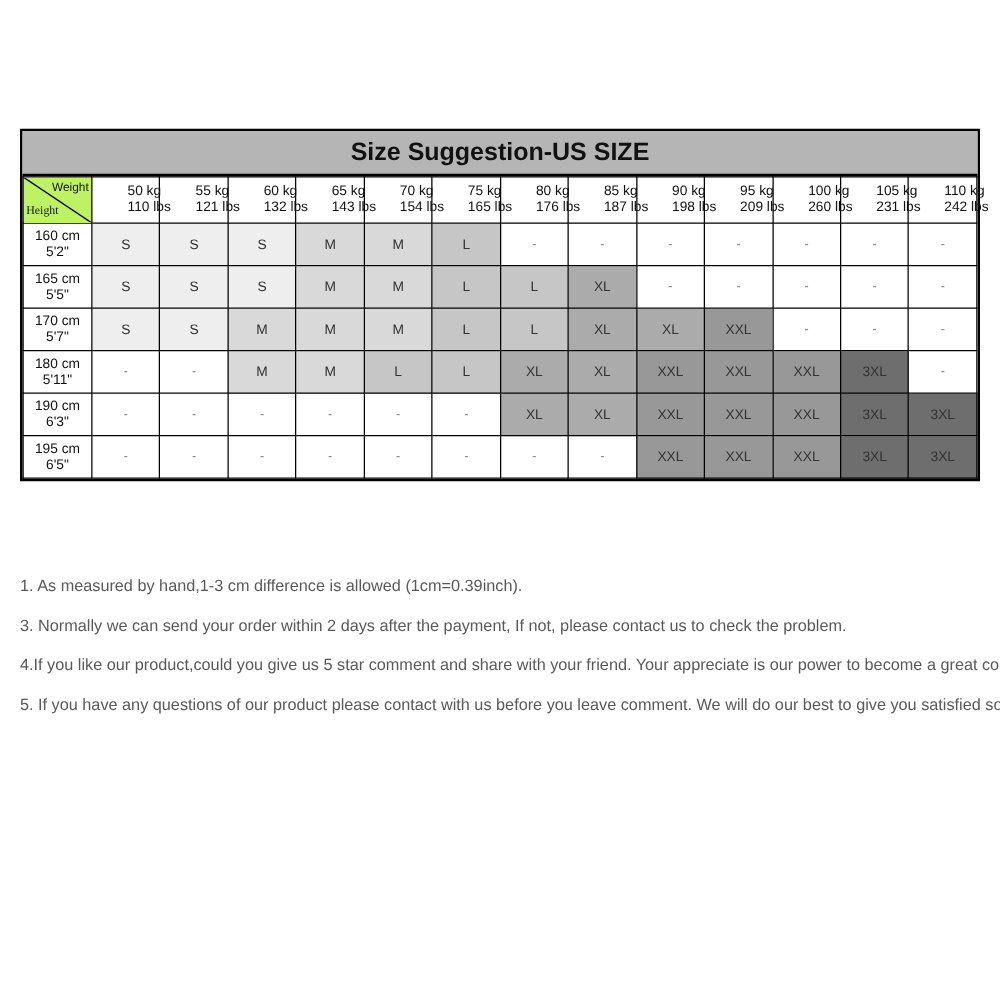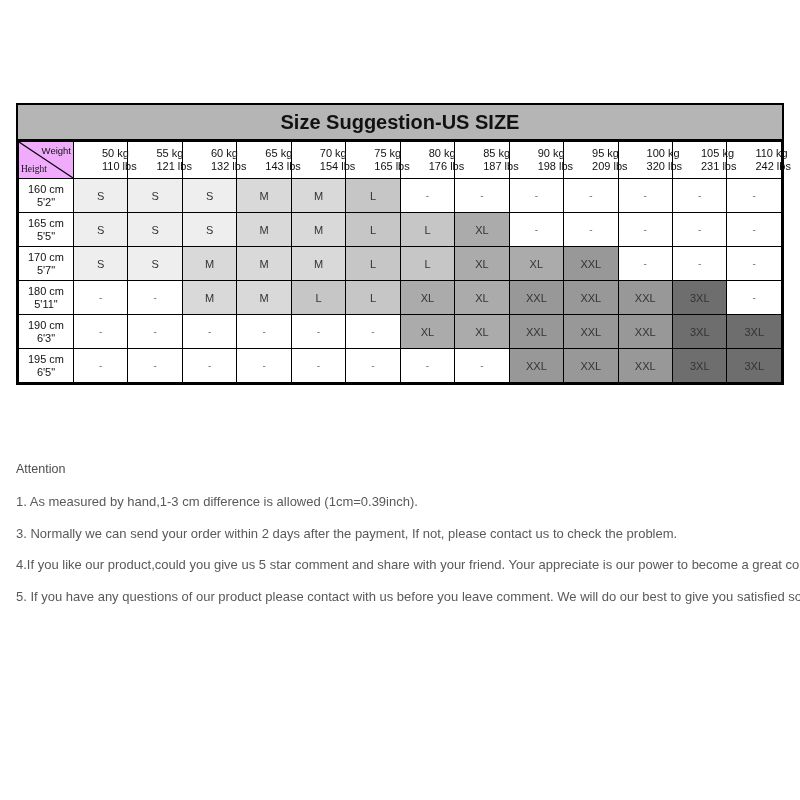--- a/index.html
+++ b/index.html
@@ -20,21 +20,21 @@
     border-collapse:collapse;table-layout:fixed;width:100%;
   }
   table.size-grid col.hcol{width:55px;}
   table.size-grid th,table.size-grid td{
     border:1px solid #000;padding:0;text-align:center;vertical-align:middle;
     font-weight:normal;
   }
   thead th{height:36px;background:#fff;color:#111;font-size:11px;line-height:13px;}
   thead th div{white-space:nowrap;padding-left:28px;}
   th.corner{
-    position:relative;background:#f0abfc;overflow:hidden;
+    position:relative;background:#bef264;overflow:hidden;
   }
   th.corner svg{position:absolute;left:0;top:0;width:100%;height:100%;}
   th.corner .w{position:absolute;top:2px;right:2px;font-size:9.5px;color:#111;}
   th.corner .h{position:absolute;bottom:2px;left:2px;font-size:9.5px;color:#111;font-family:Liberation Serif, serif;}
   tbody th{height:33px;background:#fff;color:#111;font-size:11px;line-height:13px;}
   tbody td{font-size:11px;color:#333;}
   tbody td.empty{color:#777;font-size:10px;}
   .notes{position:absolute;left:16px;top:462px;width:770px;color:#595959;}
   .notes .heading{font-size:12.5px;color:#4d4d4d;margin:0 0 19px 0;}
   .notes p{margin:0 0 18.5px 0;font-size:13px;line-height:13px;white-space:nowrap;}
@@ -94,21 +94,21 @@
             <th>
               <div>90 kg</div>
               <div>198 lbs</div>
             </th>
             <th>
               <div>95 kg</div>
               <div>209 lbs</div>
             </th>
             <th>
               <div>100 kg</div>
-              <div>320 lbs</div>
+              <div>260 lbs</div>
             </th>
             <th>
               <div>105 kg</div>
               <div>231 lbs</div>
             </th>
             <th>
               <div>110 kg</div>
               <div>242 lbs</div>
             </th>
           </tr>
@@ -226,21 +226,20 @@
             <td style="background: rgb(152, 152, 152);">XXL</td>
             <td style="background: rgb(152, 152, 152);">XXL</td>
             <td style="background: rgb(110, 110, 110);">3XL</td>
             <td style="background: rgb(110, 110, 110);">3XL</td>
           </tr>
         </tbody>
     </table>
   </div>
 
   <div class="notes">
-    <div class="heading">Attention</div>
     <div>
         <p>1. As measured by hand,1-3 cm difference is allowed (1cm=0.39inch).</p>
         <p>3. Normally we can send your order within 2 days after the payment, If not, please contact us to check the problem.</p>
         <p>4.If you like our product,could you give us 5 star comment and share with your friend. Your appreciate is our power to become a great company.</p>
         <p>5. If you have any questions of our product please contact with us before you leave comment. We will do our best to give you satisfied solution.</p>
       </div>
   </div>
 
 </div>
 

